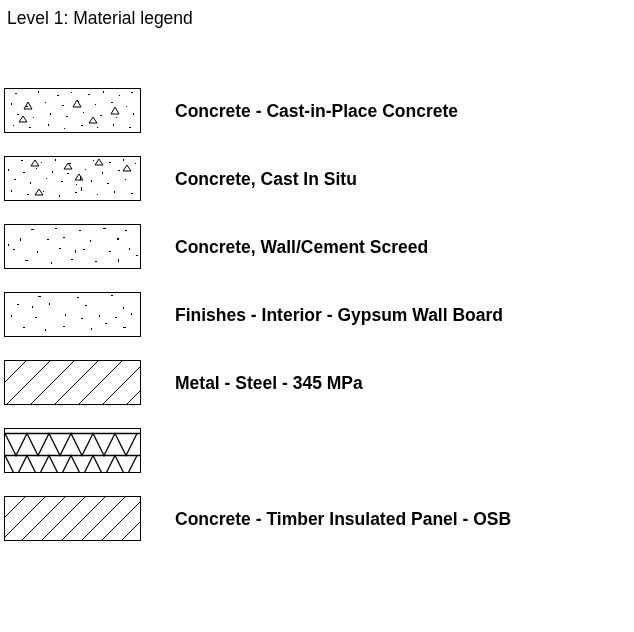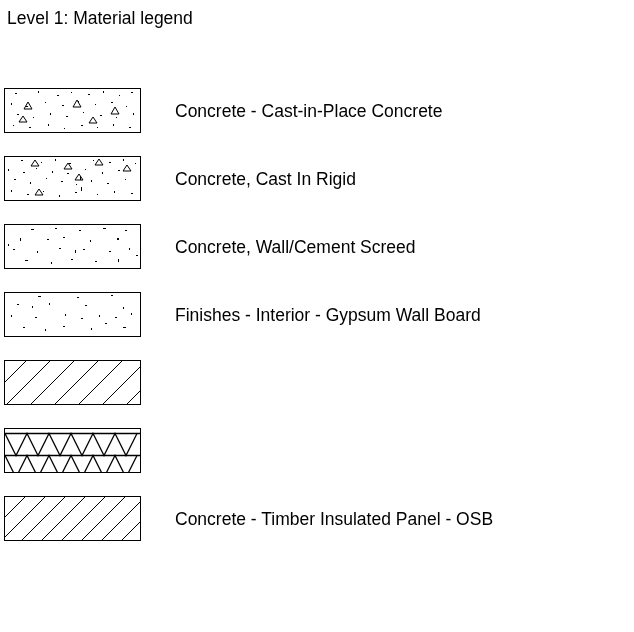--- a/index.html
+++ b/index.html
@@ -30,20 +30,21 @@
     font-size: 17.5px;
     line-height: 22px;
     color: #000000;
     white-space: nowrap;
   }
   #legend-rows {
     position: absolute;
     left: 0;
     top: 88px;
     width: 634px;
+    font-weight: bold;
   }
   .legend-row {
     position: relative;
     height: 68px;
   }
   .swatch {
     position: absolute;
     left: 4px;
     top: 0;
     width: 135px;
@@ -171,21 +172,21 @@
           <g fill="none" stroke="#000000" stroke-width="1">
             <path d="M26 9 L30 3 L34 9 Z"></path>
             <path d="M59 12 L63 6 L67 12 Z"></path>
             <path d="M90 8 L94 2 L98 8 Z"></path>
             <path d="M118 14 L122 8 L126 14 Z"></path>
             <path d="M30 38 L34 32 L38 38 Z"></path>
             <path d="M70 23 L74 17 L78 23 Z"></path>
           </g>
         </svg>
       </div>
-      <div class="legend-label">Concrete, Cast In Rigid</div>
+      <div class="legend-label">Concrete, Cast In Situ</div>
     </div>
 
     <div class="legend-row">
       <div class="swatch">
         <svg viewBox="0 0 135 43" xmlns="http://www.w3.org/2000/svg">
           <g fill="#000000">
             <rect x="26" y="4" width="3" height="1"></rect>
               <rect x="50" y="3" width="2" height="1"></rect>
             <rect x="74" y="5" width="2" height="1"></rect>
               <rect x="98" y="3" width="3" height="1"></rect>
@@ -254,20 +255,21 @@
             <path d="M-22 43 L21 0"></path>
             <path d="M2 43 L45 0"></path>
             <path d="M26 43 L69 0"></path>
             <path d="M50 43 L93 0"></path>
             <path d="M74 43 L117 0"></path>
             <path d="M98 43 L141 0"></path>
             <path d="M122 43 L165 0"></path>
           </g>
         </svg>
       </div>
+      <div class="legend-label">Metal - Steel - 345 MPa</div>
     </div>
 
 
     <div class="legend-row">
       <div class="swatch">
         <svg viewBox="0 0 135 43" xmlns="http://www.w3.org/2000/svg">
           <g stroke="#000000" stroke-width="1.3" fill="none">
             <path d="M0 4.5 L135 4.5"></path>
             <path d="M0 26.5 L135 26.5"></path>
             <path d="M0 4.5 L11 26.5 L22 4.5 L33 26.5 L44 4.5 L55 26.5 L66 4.5 L77 26.5 L88 4.5 L99 26.5 L110 4.5 L121 26.5 L132 4.5"></path>

